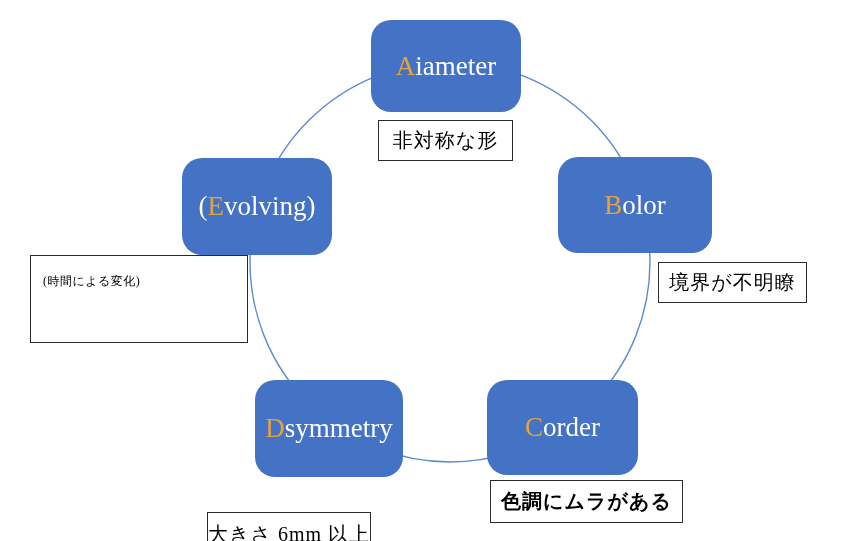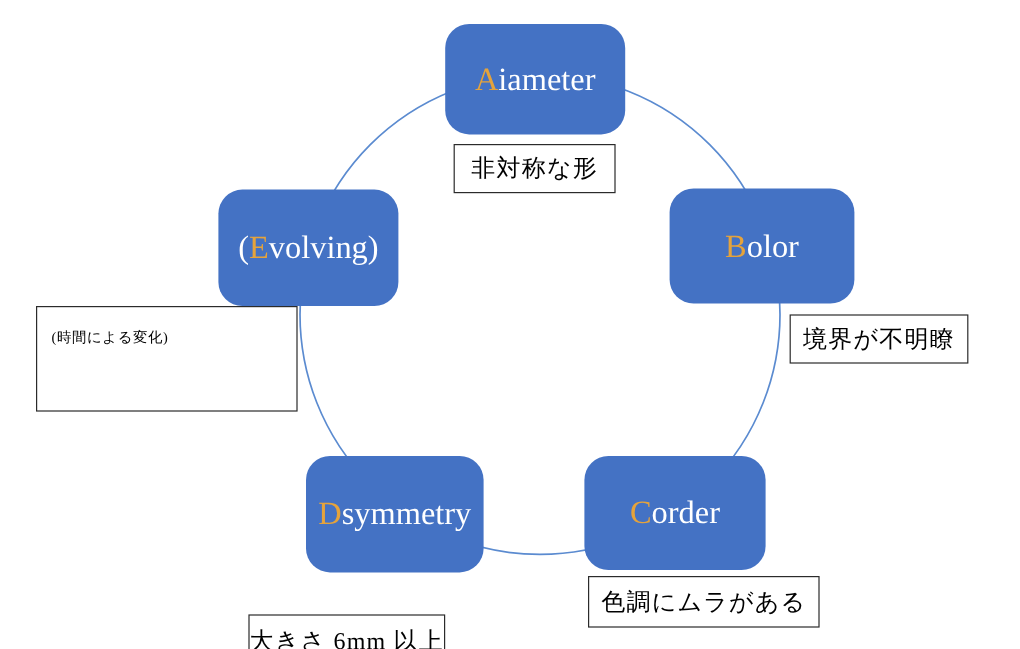--- a/index.html
+++ b/index.html
@@ -53,21 +53,21 @@
     font-size: 20px;
     letter-spacing: 1px;
     display: flex;
     align-items: center;
     justify-content: center;
     white-space: nowrap;
   }
   #note-asymmetry { left: 378px; top: 120px; width: 135px; height: 41px; }
   #note-border    { left: 658px; top: 262px; width: 149px; height: 41px; }
   #note-diameter  { left: 207px; top: 480px; width: 164px; height: 44px; margin-top: 32px; }
-  #note-color     { left: 490px; top: 480px; width: 193px; height: 43px; }
+  #note-color     { left: 490px; top: 480px; width: 193px; height: 43px; font-weight: bold; }
   #note-evolving  {
     left: 30px; top: 255px; width: 218px; height: 88px;
     display: block;
     text-align: left;
     padding: 8px 12px;
     font-size: 12px;
     line-height: 35px;
     letter-spacing: 0.5px;
   }
 </style>

